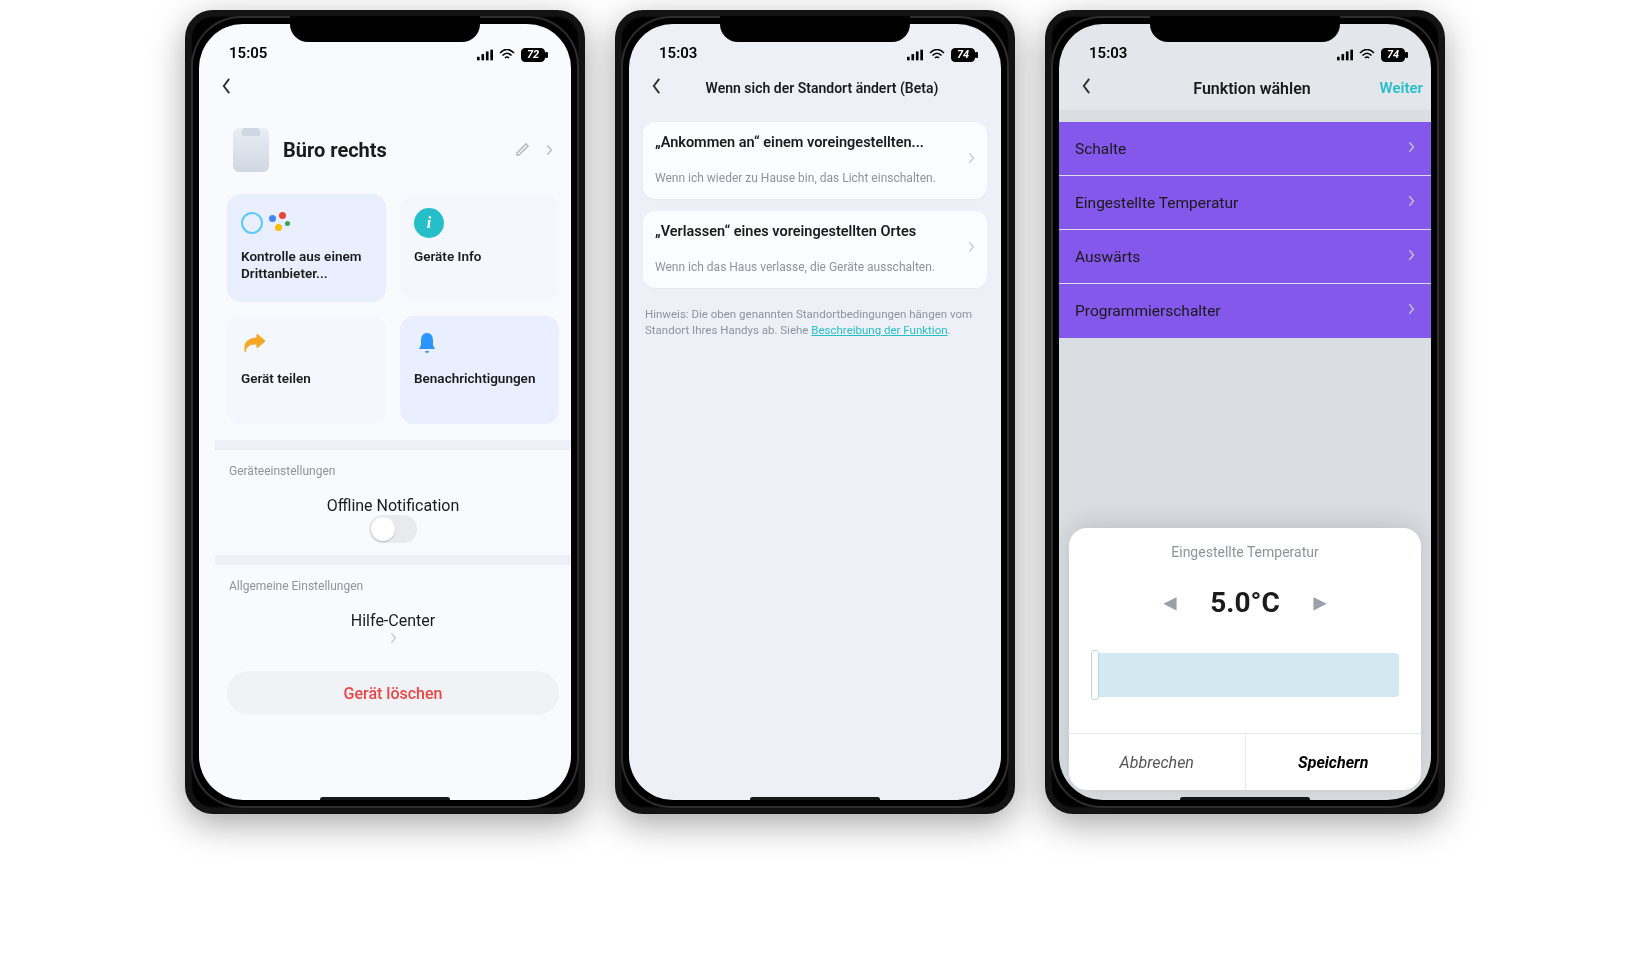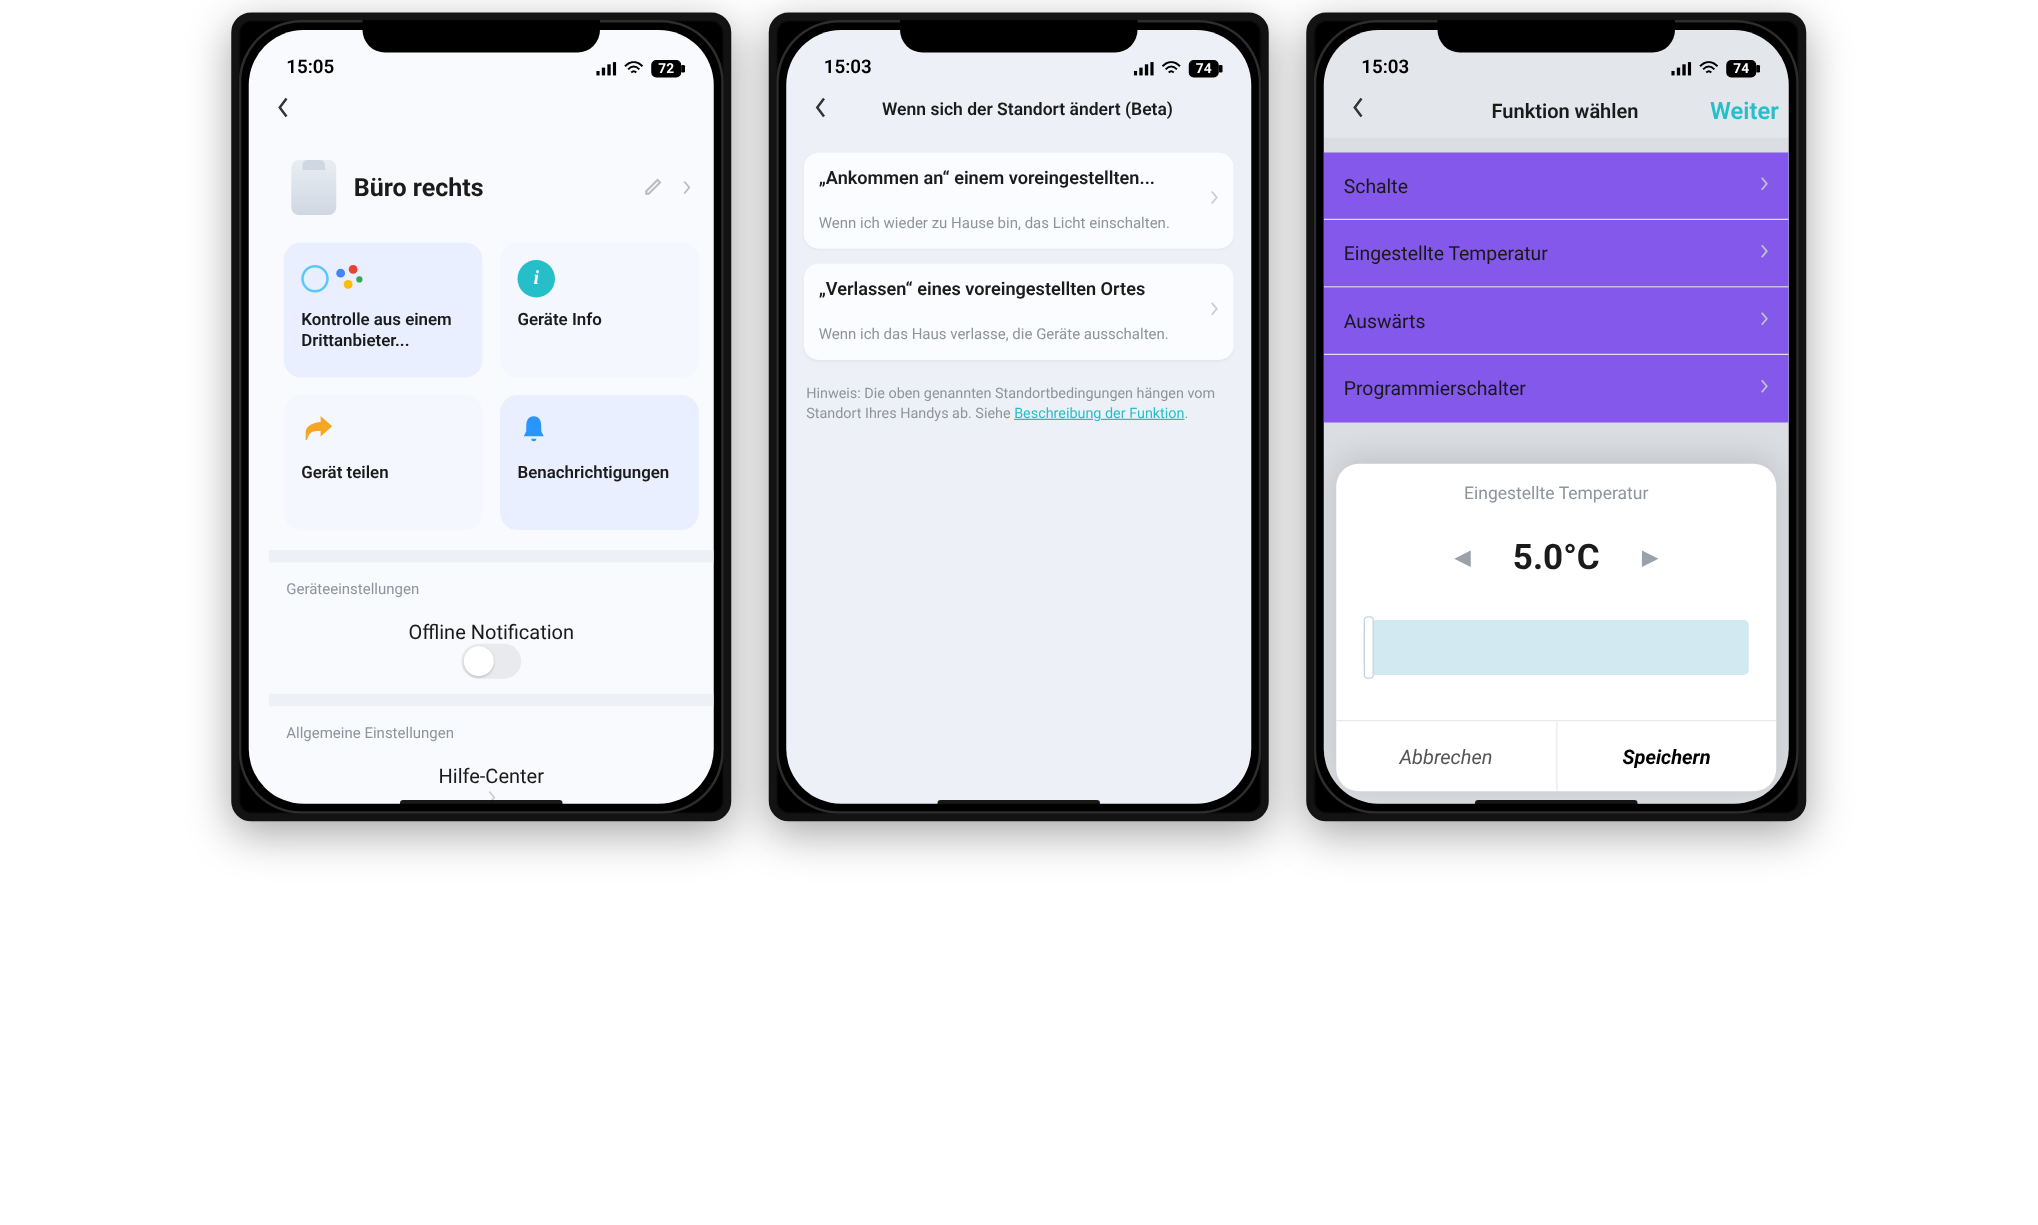--- a/index.html
+++ b/index.html
@@ -27,23 +27,23 @@
     min-height:980px;
     display:flex;
     justify-content:center;
     align-items:flex-start;
     gap:30px;
     padding:10px 30px 40px;
   }
 
   
   .phone {
-    width:400px; height:647px;
+    width:400px; height:804px;
     border: 6px solid #131313;
-    border-radius:16px;
+    border-radius:28px;
     background:#000;
     position:relative;
     box-shadow: 0 10px 35px rgba(0,0,0,.35), inset 0 0 2px #333;
   }
   .phone::before{
     content:"";
     position:absolute; inset:0;
     border-radius:50px;
     pointer-events:none;
     box-shadow: inset 0 0 0 2px #2d2d2d;
@@ -76,40 +76,40 @@
   .status-right { display:flex; gap:6px; align-items:center; }
   .bars, .wifi, .batt {
     display:inline-flex; align-items:center; justify-content:center;
   }
   .bars svg, .wifi svg { width:16px; height:12px; }
   .batt {
     font-size:11px; font-weight:700;
     border:1.3px solid #000; border-radius:4px;
     padding:0 2px; min-width:24px; height:14px;
     position:relative; line-height:12px;
-    background:#000; color:#fff;
+    background:#000; color:#fff;font-style:italic;
   }
   .batt::after{
     content:""; position:absolute; right:-4px; top:50%; transform:translateY(-50%);
     width:3px; height:6px; background:#000; border-radius:1px;
   }
 
   
   .nav {
     height:44px; flex:0 0 44px;
     display:flex; align-items:center;
     padding:0 8px;
     font-size:16px; font-weight:600;
     position:relative;
     margin-left:14px;
   }
   .nav .back { width:28px; color:#222; }
   .nav .title { position:absolute; left:0; right:0; text-align:center; pointer-events:none;}
   .nav .title.small { font-size:14px; font-weight:600;}
-  .nav .right { margin-left:auto; font-size:19px; font-weight:600;}
+  .nav .right { margin-left:auto; font-size:15px; font-weight:600;}
   .chev { display:inline-block; }
   .chev svg { width:11px; height:18px; stroke:#333; }
 
   
   .s1-body { flex:1; overflow-y:hidden; padding:0 12px;margin-left:16px; }
   .device-row {
     display:flex; align-items:center; gap:14px;
     padding:18px 6px 22px;
     font-size:20px; font-weight:700;
   }

